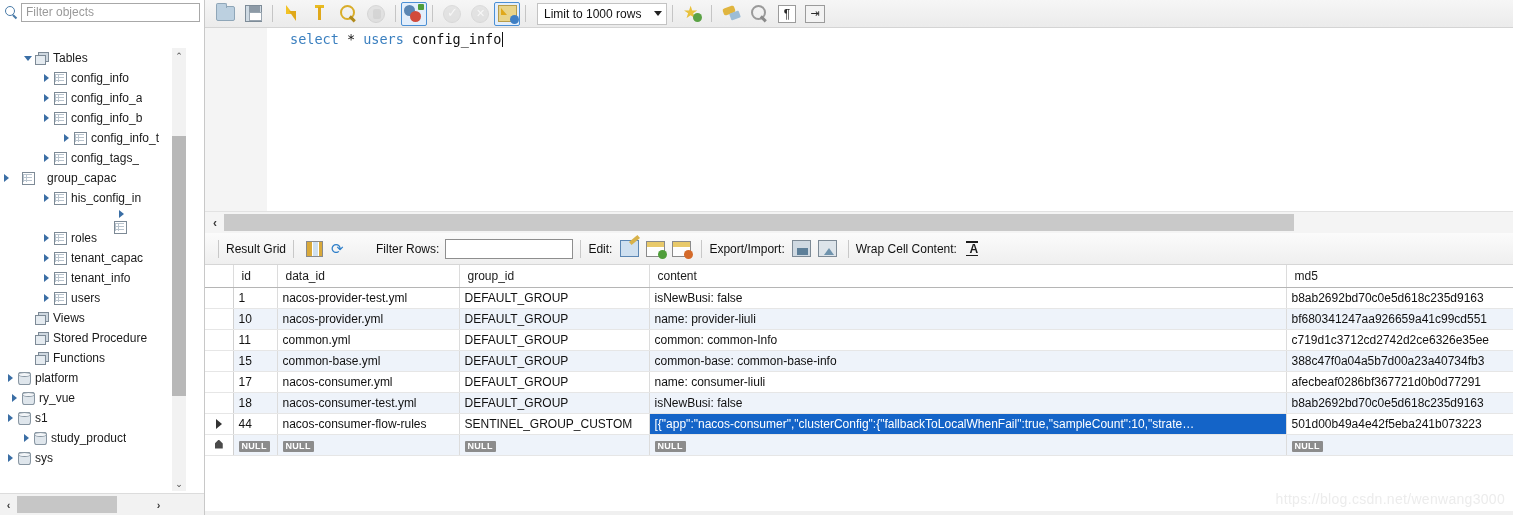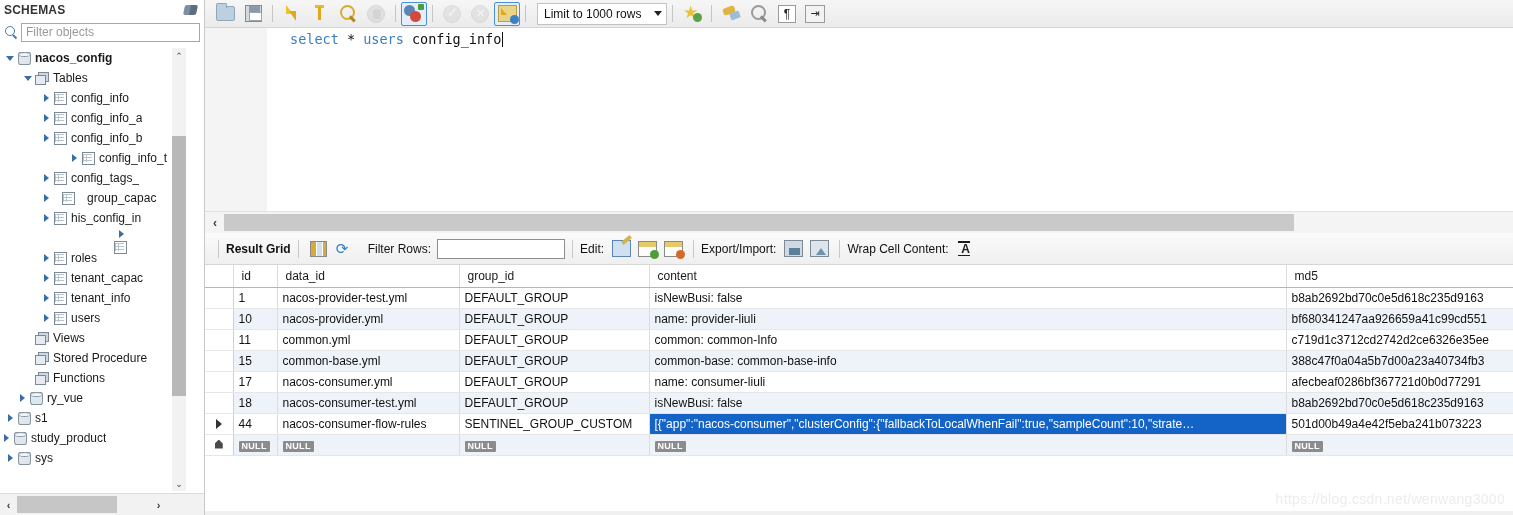--- a/index.html
+++ b/index.html
@@ -207,21 +207,21 @@
     display:flex;align-items:center;justify-content:center;font-size:12px;font-weight:bold;color:#3a3a3a;}
   #editor-hscroll .thumb{position:absolute;left:19px;top:2px;height:17px;width:1070px;background:#c9c9c9;}
 
   
   #result-toolbar{
     position:absolute; top:233px; left:0; right:0; height:32px;
     background:linear-gradient(to bottom,#fbfbfb,#efefef);
     display:flex;align-items:center;gap:0; padding-left:6px;
     border-bottom:1px solid #d6d6d6;
   }
-  .rt-label{font-size:12px;color:#111;font-weight:bold;white-space:nowrap;}
+  .rt-label{font-size:12px;color:#111;font-weight:normal;white-space:nowrap;}
   .rt-text{font-size:12px;color:#111;white-space:nowrap;}
   .rsep{width:1px;height:18px;background:#c8c8c8;margin:0 7px;}
   .rbtn{width:26px;height:24px;display:flex;align-items:center;justify-content:center;}
   #filter-rows{
     width:128px;height:20px;border:1px solid #8e8e8e;background:#fff;margin-left:6px;
     font-size:12px;padding:0 3px;font-family:"Liberation Sans",sans-serif;
   }
   .i-grid3{width:17px;height:16px;background:
     linear-gradient(to right,#d9a93a 0 5px,#fff 5px 6px,#cfe0ef 6px 11px,#fff 11px 12px,#d9a93a 12px 17px);
     border:1px solid #8a8a8a;}
@@ -288,38 +288,27 @@
     letter-spacing:.3px; pointer-events:none; user-select:none;
   }
 </style>
 </head>
 <body>
 
 <div id="app">
 
   <div id="sidebar">
 
-    <div class="schemas-header">
-      <span class="schemas-title">SCHEMAS</span>
-      <span class="schemas-toggle"></span>
-    </div>
 
     <div class="filter-row">
       <span class="search-icon"></span>
       <input id="filter-objects" type="text" placeholder="Filter objects" style="">
     </div>
 
     <div class="tree" id="schema-tree">
-        <div class="tnode" style="padding-left: 4px;">
-          <span class="arrow open">
-            <i class="tri"></i>
-          </span>
-          <span class="ic ic-db"></span>
-          <span class="lbl b">nacos_config</span>
-        </div>
         <div class="tnode" style="padding-left: 22px;">
           <span class="arrow open">
             <i class="tri"></i>
           </span>
           <span class="ic ic-folder"></span>
           <span class="lbl">Tables</span>
         </div>
         <div class="tnode" style="padding-left: 40px;">
           <span class="arrow">
             <i class="tri"></i>
@@ -334,35 +323,35 @@
           <span class="ic ic-table"></span>
           <span class="lbl">config_info_a</span>
         </div>
         <div class="tnode" style="padding-left: 40px;">
           <span class="arrow">
             <i class="tri"></i>
           </span>
           <span class="ic ic-table"></span>
           <span class="lbl">config_info_b</span>
         </div>
-        <div class="tnode" style="padding-left: 60px; margin-left: 8px;">
+        <div class="tnode" style="padding-left: 60px;">
           <span class="arrow">
             <i class="tri"></i>
           </span>
           <span class="ic ic-table"></span>
           <span class="lbl">config_info_t</span>
         </div>
         <div class="tnode" style="padding-left: 40px;">
           <span class="arrow">
             <i class="tri"></i>
           </span>
           <span class="ic ic-table"></span>
           <span class="lbl">config_tags_</span>
         </div>
-        <div class="tnode" style="padding-left: 40px; gap: 8px;">
+        <div class="tnode" style=" gap: 8px;">
           <span class="arrow">
             <i class="tri"></i>
           </span>
           <span class="ic ic-table"></span>
           <span class="lbl">group_capac</span>
         </div>
         <div class="tnode" style="padding-left: 40px;">
           <span class="arrow">
             <i class="tri"></i>
           </span>
@@ -412,35 +401,42 @@
         <div class="tnode" style="padding-left: 22px;">
           <span class="arrow none"></span>
           <span class="ic ic-folder"></span>
           <span class="lbl">Stored Procedure</span>
         </div>
         <div class="tnode" style="padding-left: 22px;">
           <span class="arrow none"></span>
           <span class="ic ic-folder"></span>
           <span class="lbl">Functions</span>
         </div>
-        <div class="tnode" style="padding-left: 16px;">
+        <div class="tnode" style="padding-left: 4px;">
+          <span class="arrow">
+            <i class="tri"></i>
+          </span>
+          <span class="ic ic-db"></span>
+          <span class="lbl">platform</span>
+        </div>
+        <div class="tnode" style="padding-left: 8px;">
           <span class="arrow">
             <i class="tri"></i>
           </span>
           <span class="ic ic-db"></span>
           <span class="lbl">ry_vue</span>
         </div>
         <div class="tnode" style="padding-left: 4px;">
           <span class="arrow">
             <i class="tri"></i>
           </span>
           <span class="ic ic-db"></span>
           <span class="lbl">s1</span>
         </div>
-        <div class="tnode" style="padding-left: 0;">
+        <div class="tnode" style="padding-left: 20px;">
           <span class="arrow">
             <i class="tri"></i>
           </span>
           <span class="ic ic-db"></span>
           <span class="lbl">study_product</span>
         </div>
         <div class="tnode" style="padding-left: 4px;">
           <span class="arrow">
             <i class="tri"></i>
           </span>
@@ -551,21 +547,21 @@
     <div id="result-toolbar">
       <div class="rsep"></div>
       <span class="rt-label">Result Grid</span>
       <div class="rsep"></div>
       <div class="rbtn">
           <span class="i-grid3"></span>
         </div>
       <div class="rbtn">
           <span class="i-refresh">⟳</span>
         </div>
-      <span class="rt-text" style="margin-left:10px">Filter Rows:</span>
+      <span class="rt-text" style="margin-left:23px">Filter Rows:</span>
       <input id="filter-rows" type="text" value="" style="">
       <div class="rsep"></div>
       <span class="rt-text">Edit:</span>
       <div class="rbtn" style="margin-left:4px">
           <span class="i-editpencil"></span>
         </div>
       <div class="rbtn">
           <span class="i-rowadd"></span>
         </div>
       <div class="rbtn">

